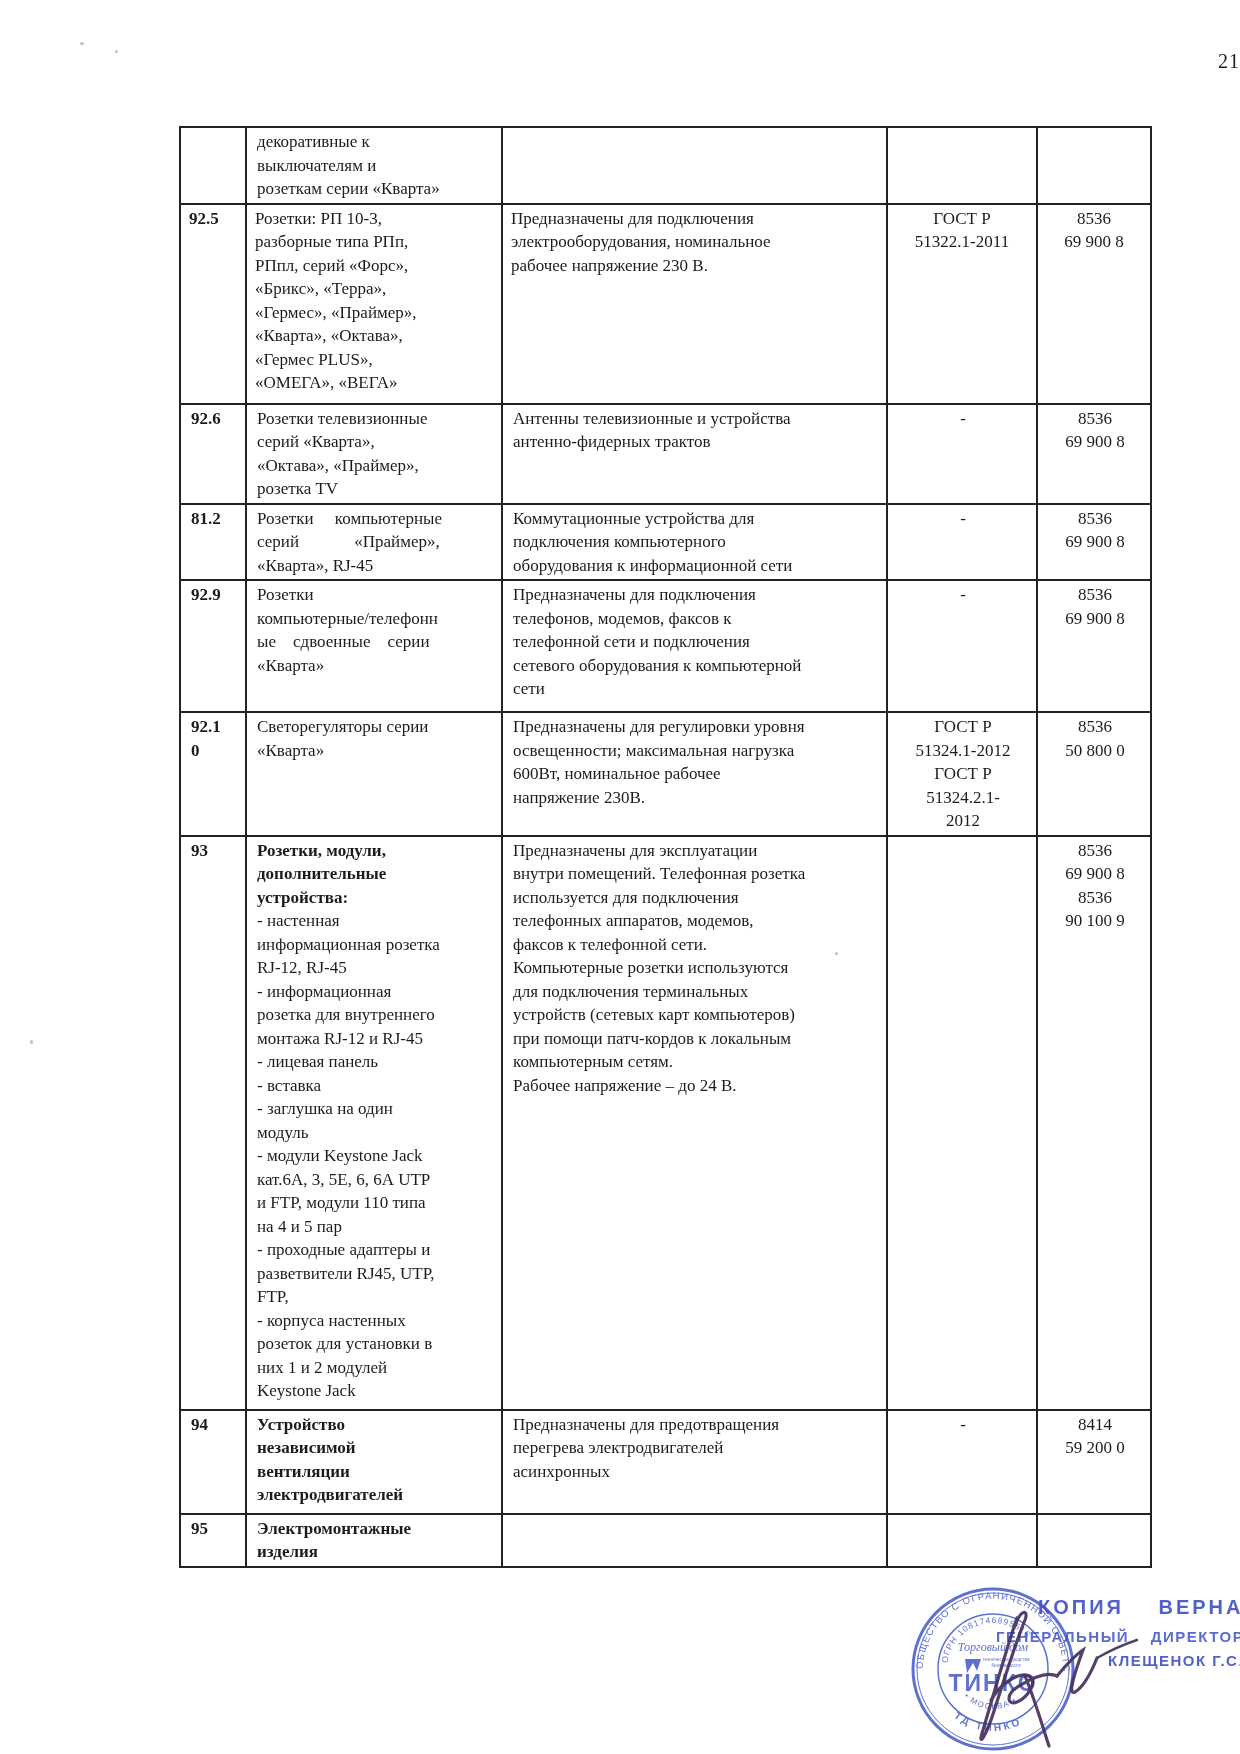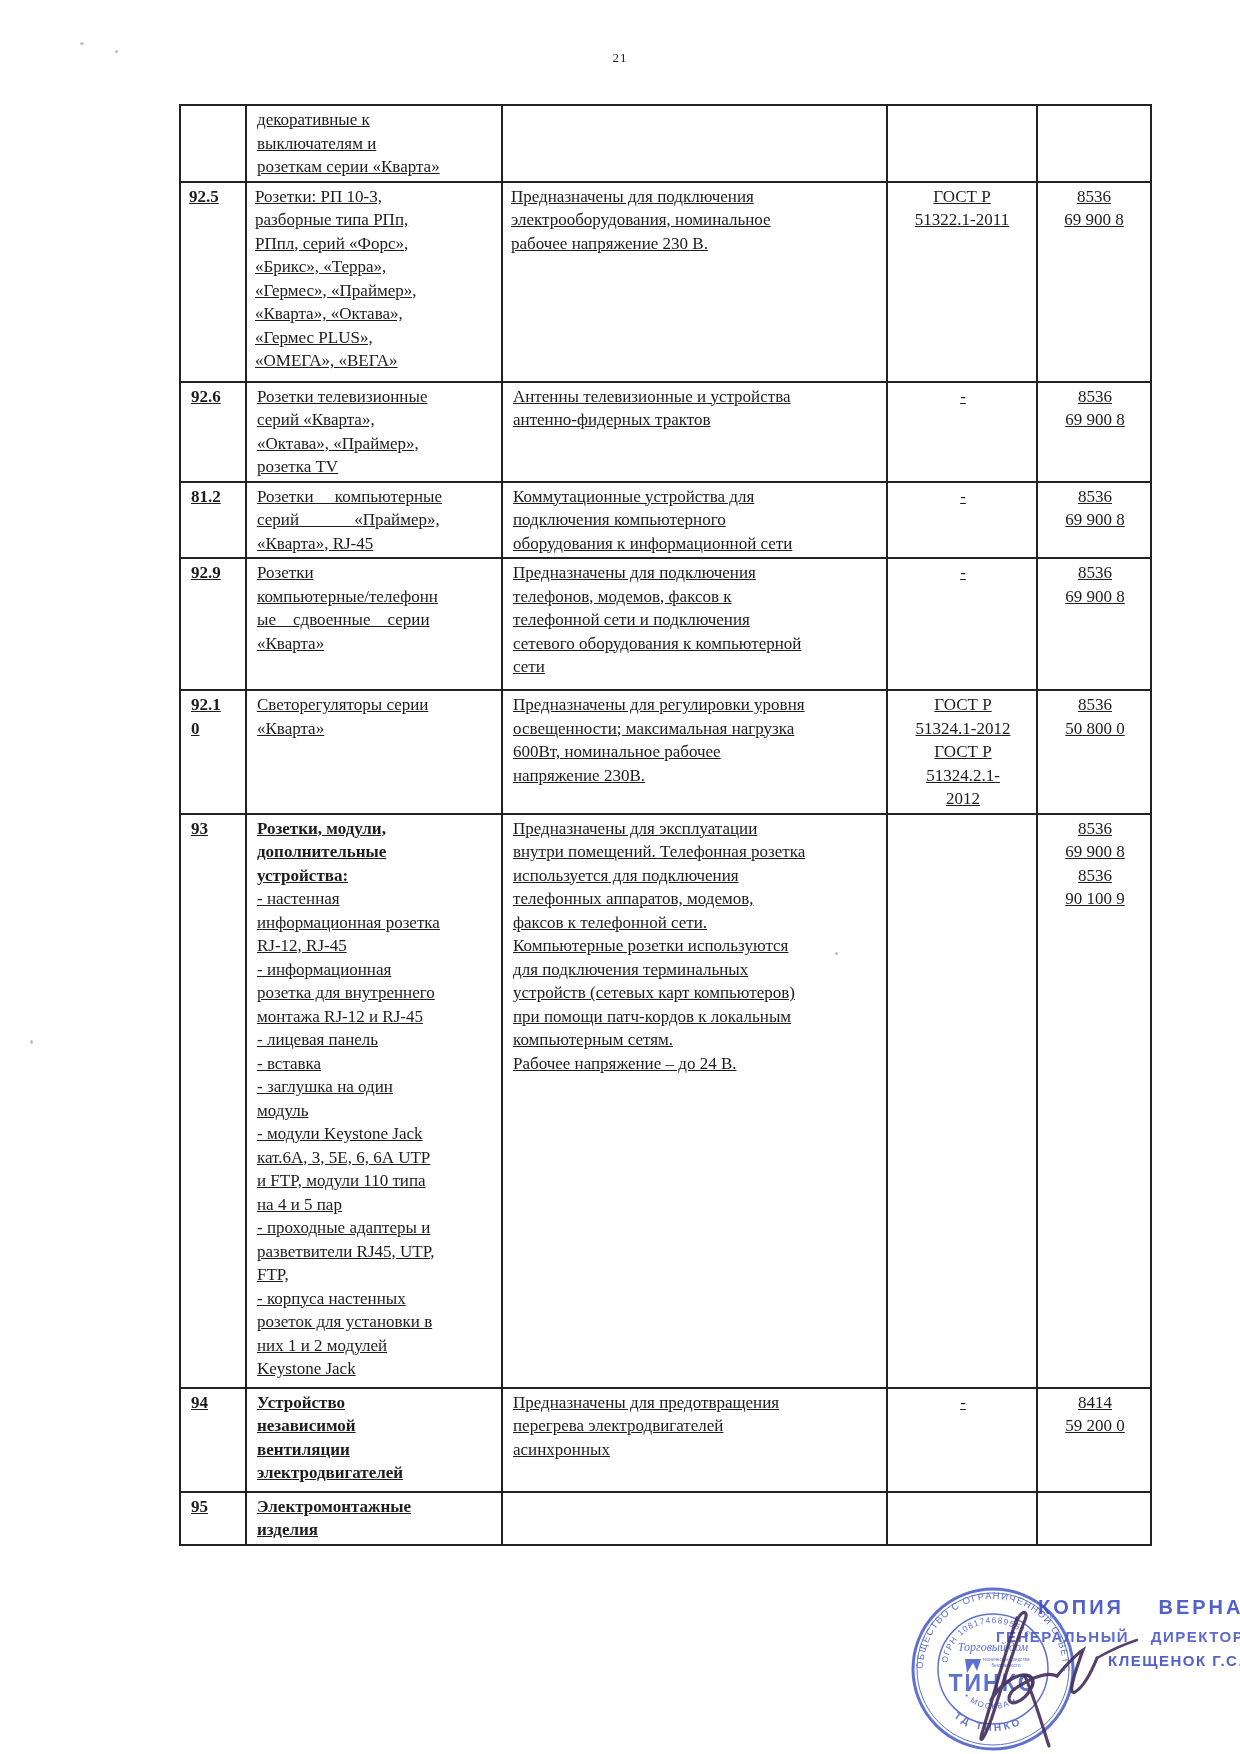--- a/index.html
+++ b/index.html
@@ -7,30 +7,29 @@
     position:relative;
     width:1240px;height:1754px;
     background:#ffffff;
     font-family:"Liberation Serif", serif;
     color:#1c1c1c;
     overflow:hidden;
     margin:0 auto;
   }
   .page-number{
     position:absolute; top:50px; left:0; width:1240px;
-    text-align:center; font-size:13px; letter-spacing:1px;
+    text-align:right; font-size:20px; letter-spacing:1px;
   }
   .speck{position:absolute;background:#8d8d8d;border-radius:50%;opacity:.55;}
 
   table.spec{
-    position:absolute; left:179px; top:104px;
+    position:absolute; left:179px; top:126px;
     border-collapse:collapse; table-layout:fixed;
     width:971px;
     filter:blur(.2px);
-    text-decoration:underline;
   }
   table.spec td{
     border:2px solid #222;
     vertical-align:top;
     padding:2px 8px 2px 10px;
     font-size:17px;
     line-height:23.5px;
     white-space:pre-wrap;
     word-break:break-word;
   }

